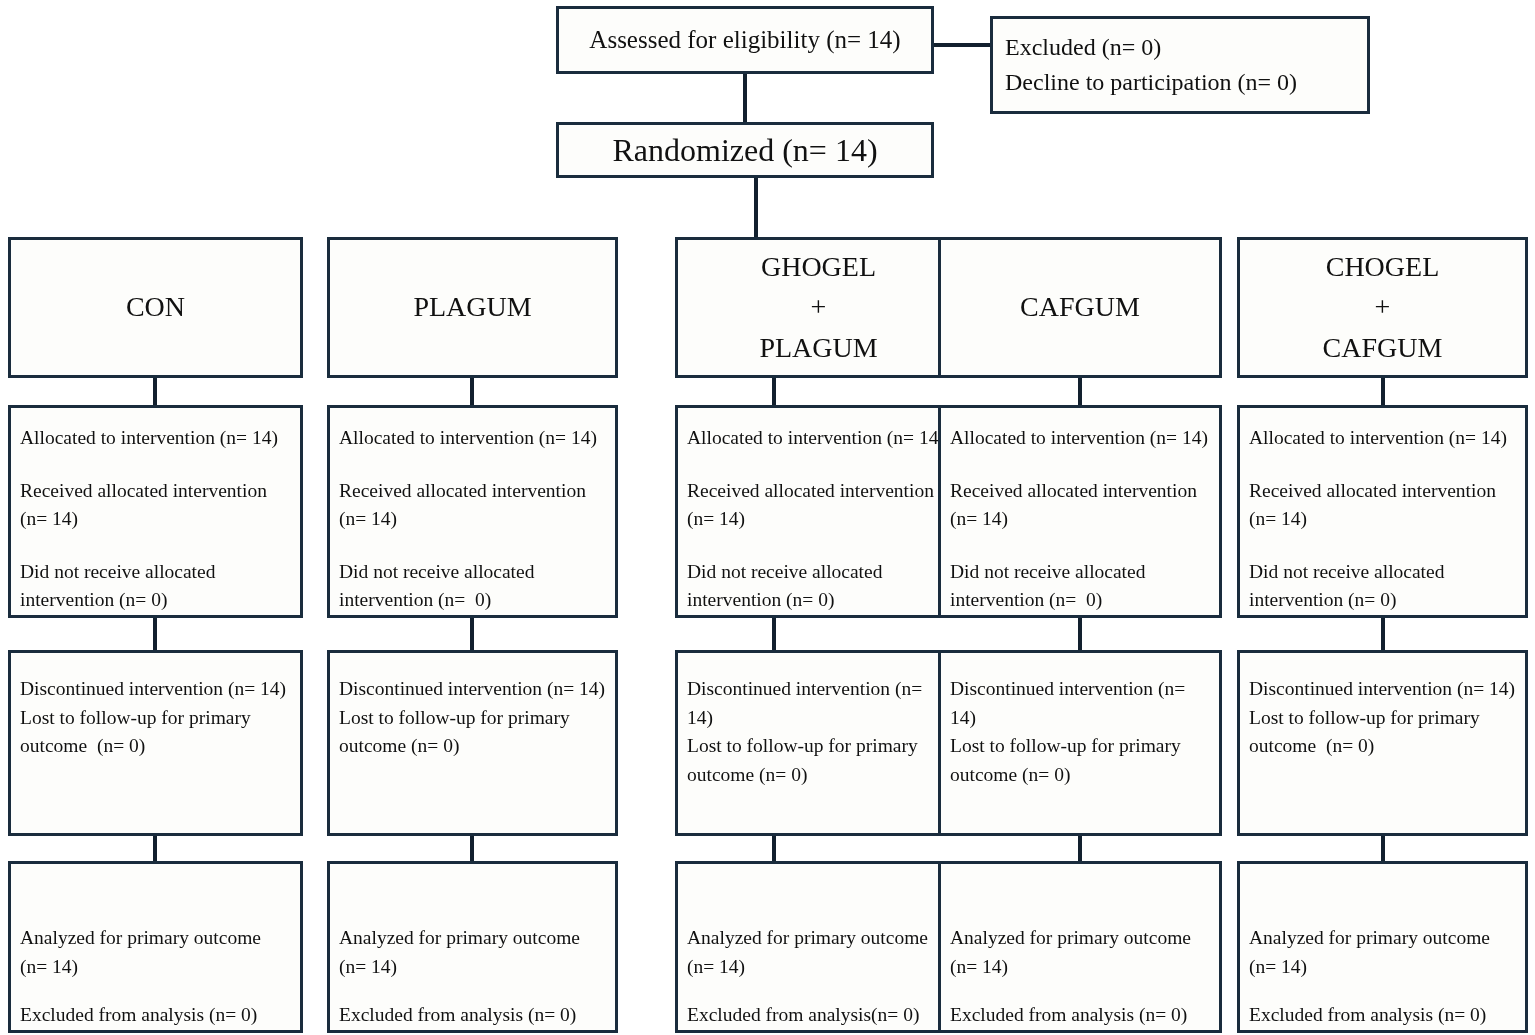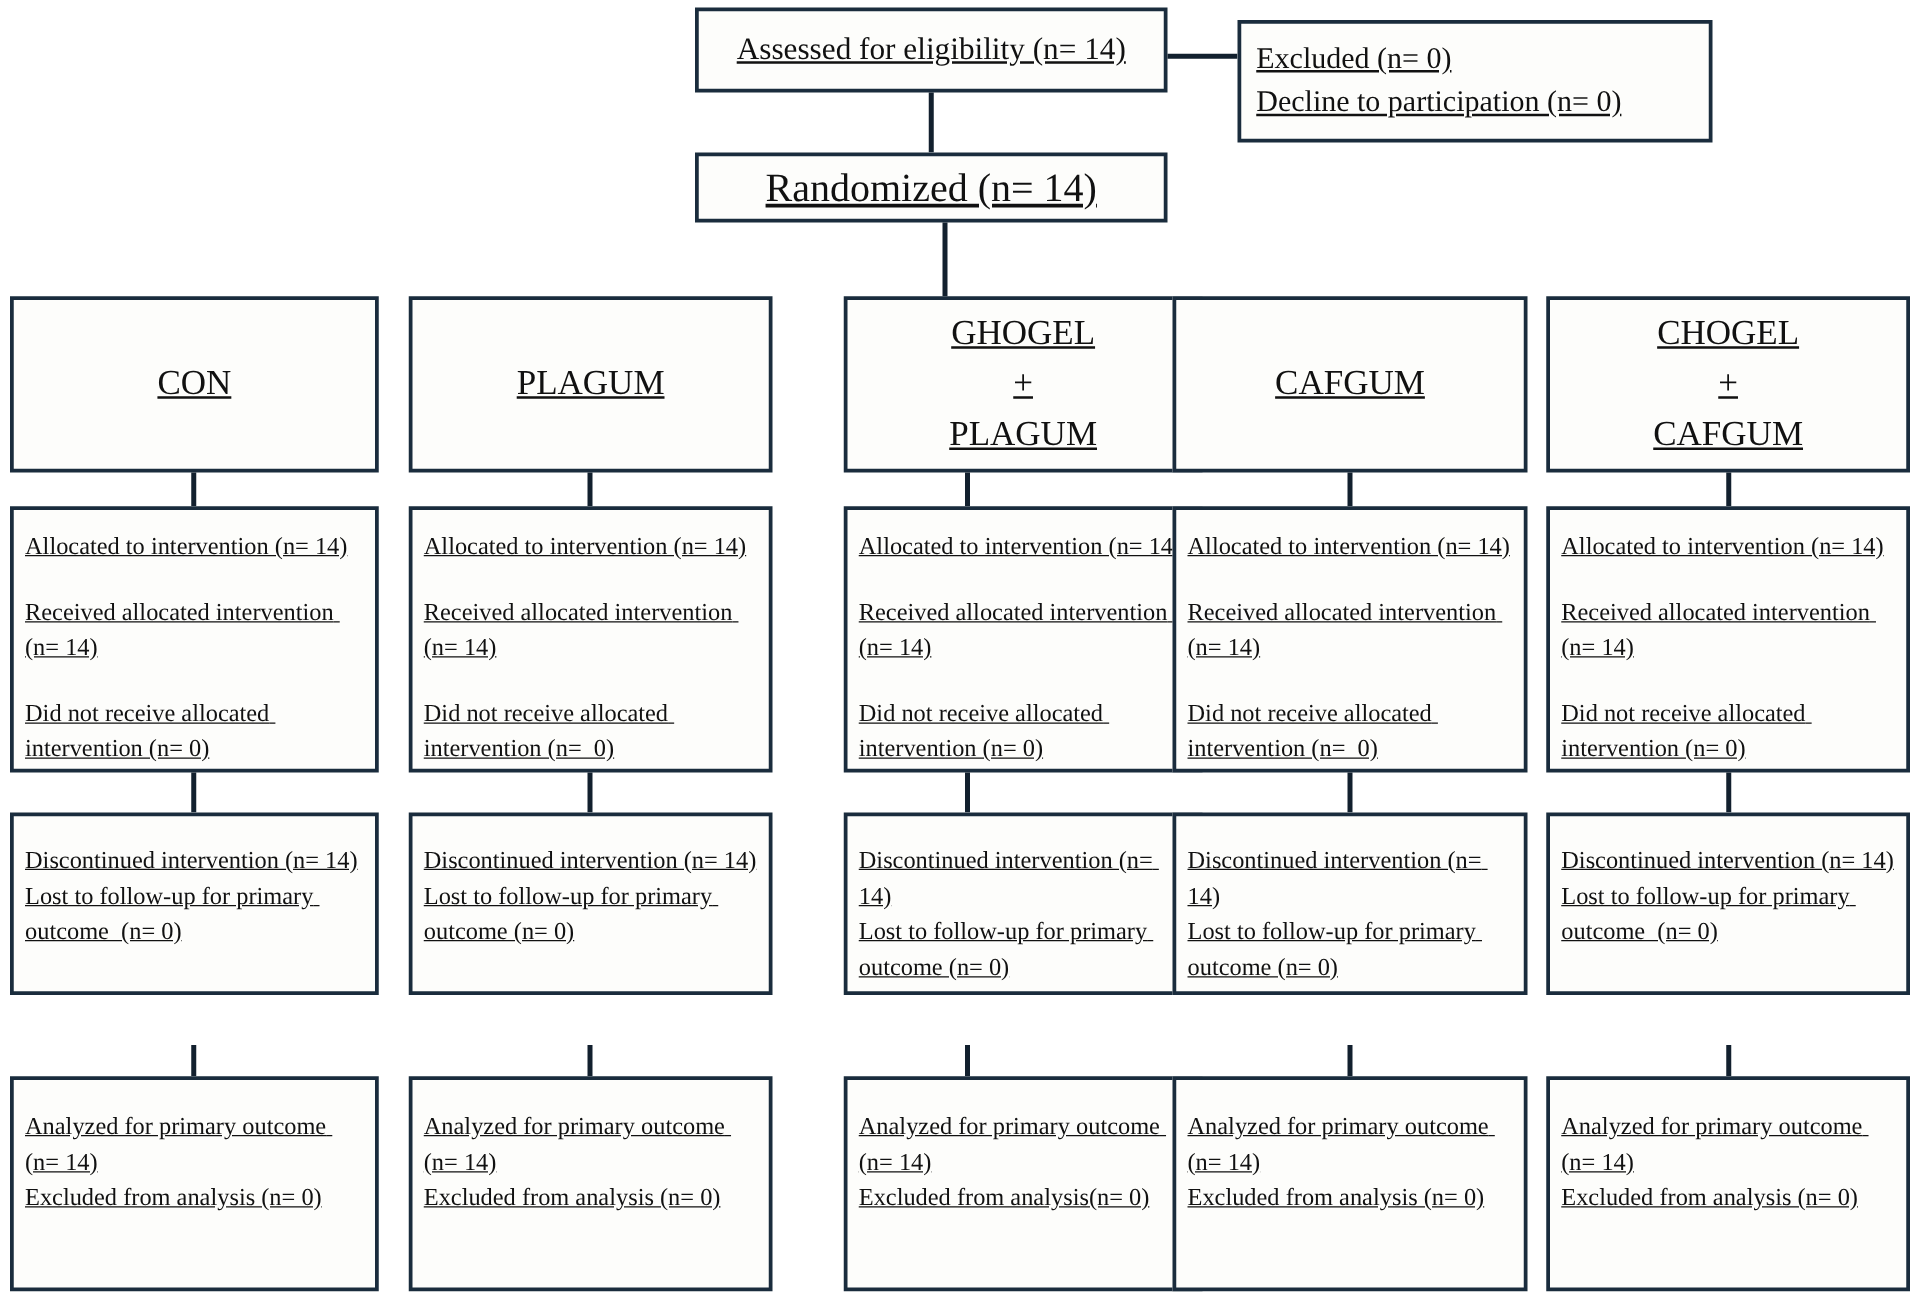--- a/index.html
+++ b/index.html
@@ -28,21 +28,20 @@
     flex-direction: column;
     justify-content: center;
   }
   .box.center-text {
     align-items: center;
     text-align: center;
   }
   .box .line {
     display: block;
     white-space: pre-wrap;
-    text-decoration: underline;
   }
   .connector {
     position: absolute;
     background: #12202e;
   }
   .v-conn { width: 4px; }
   .h-conn { height: 4px; }
 
   
   #box-assessed {
@@ -72,33 +71,34 @@
   
   .alloc {
     top: 405px; height: 213px;
     font-size: 19.5px;
     line-height: 1.47;
     padding: 16px 9px 0 9px;
     justify-content: space-between;
   }
   
   .disc {
-    top: 650px; height: 146px;
+    top: 650px; height: 186px;
     font-size: 19.5px;
     line-height: 1.47;
     padding: 22px 9px 0 9px;
     justify-content: flex-start;
   }
   
   .anal {
     top: 861px; height: 172px;
     font-size: 19.5px;
     line-height: 1.47;
     padding: 24px 9px 0 9px;
-    justify-content: flex-start;
+    justify-content: flex-end;
+    gap: 20px;
   }
 
   
   .col-0 { left: 8px;    width: 295px; }
   .col-1 { left: 327px;  width: 291px; }
   .col-2 { left: 631px;  width: 287px; margin-left: 44px; }
   .col-3 { left: 938px;  width: 284px; }
   .col-4 { left: 1237px; width: 291px; }
 </style>
 </head>

